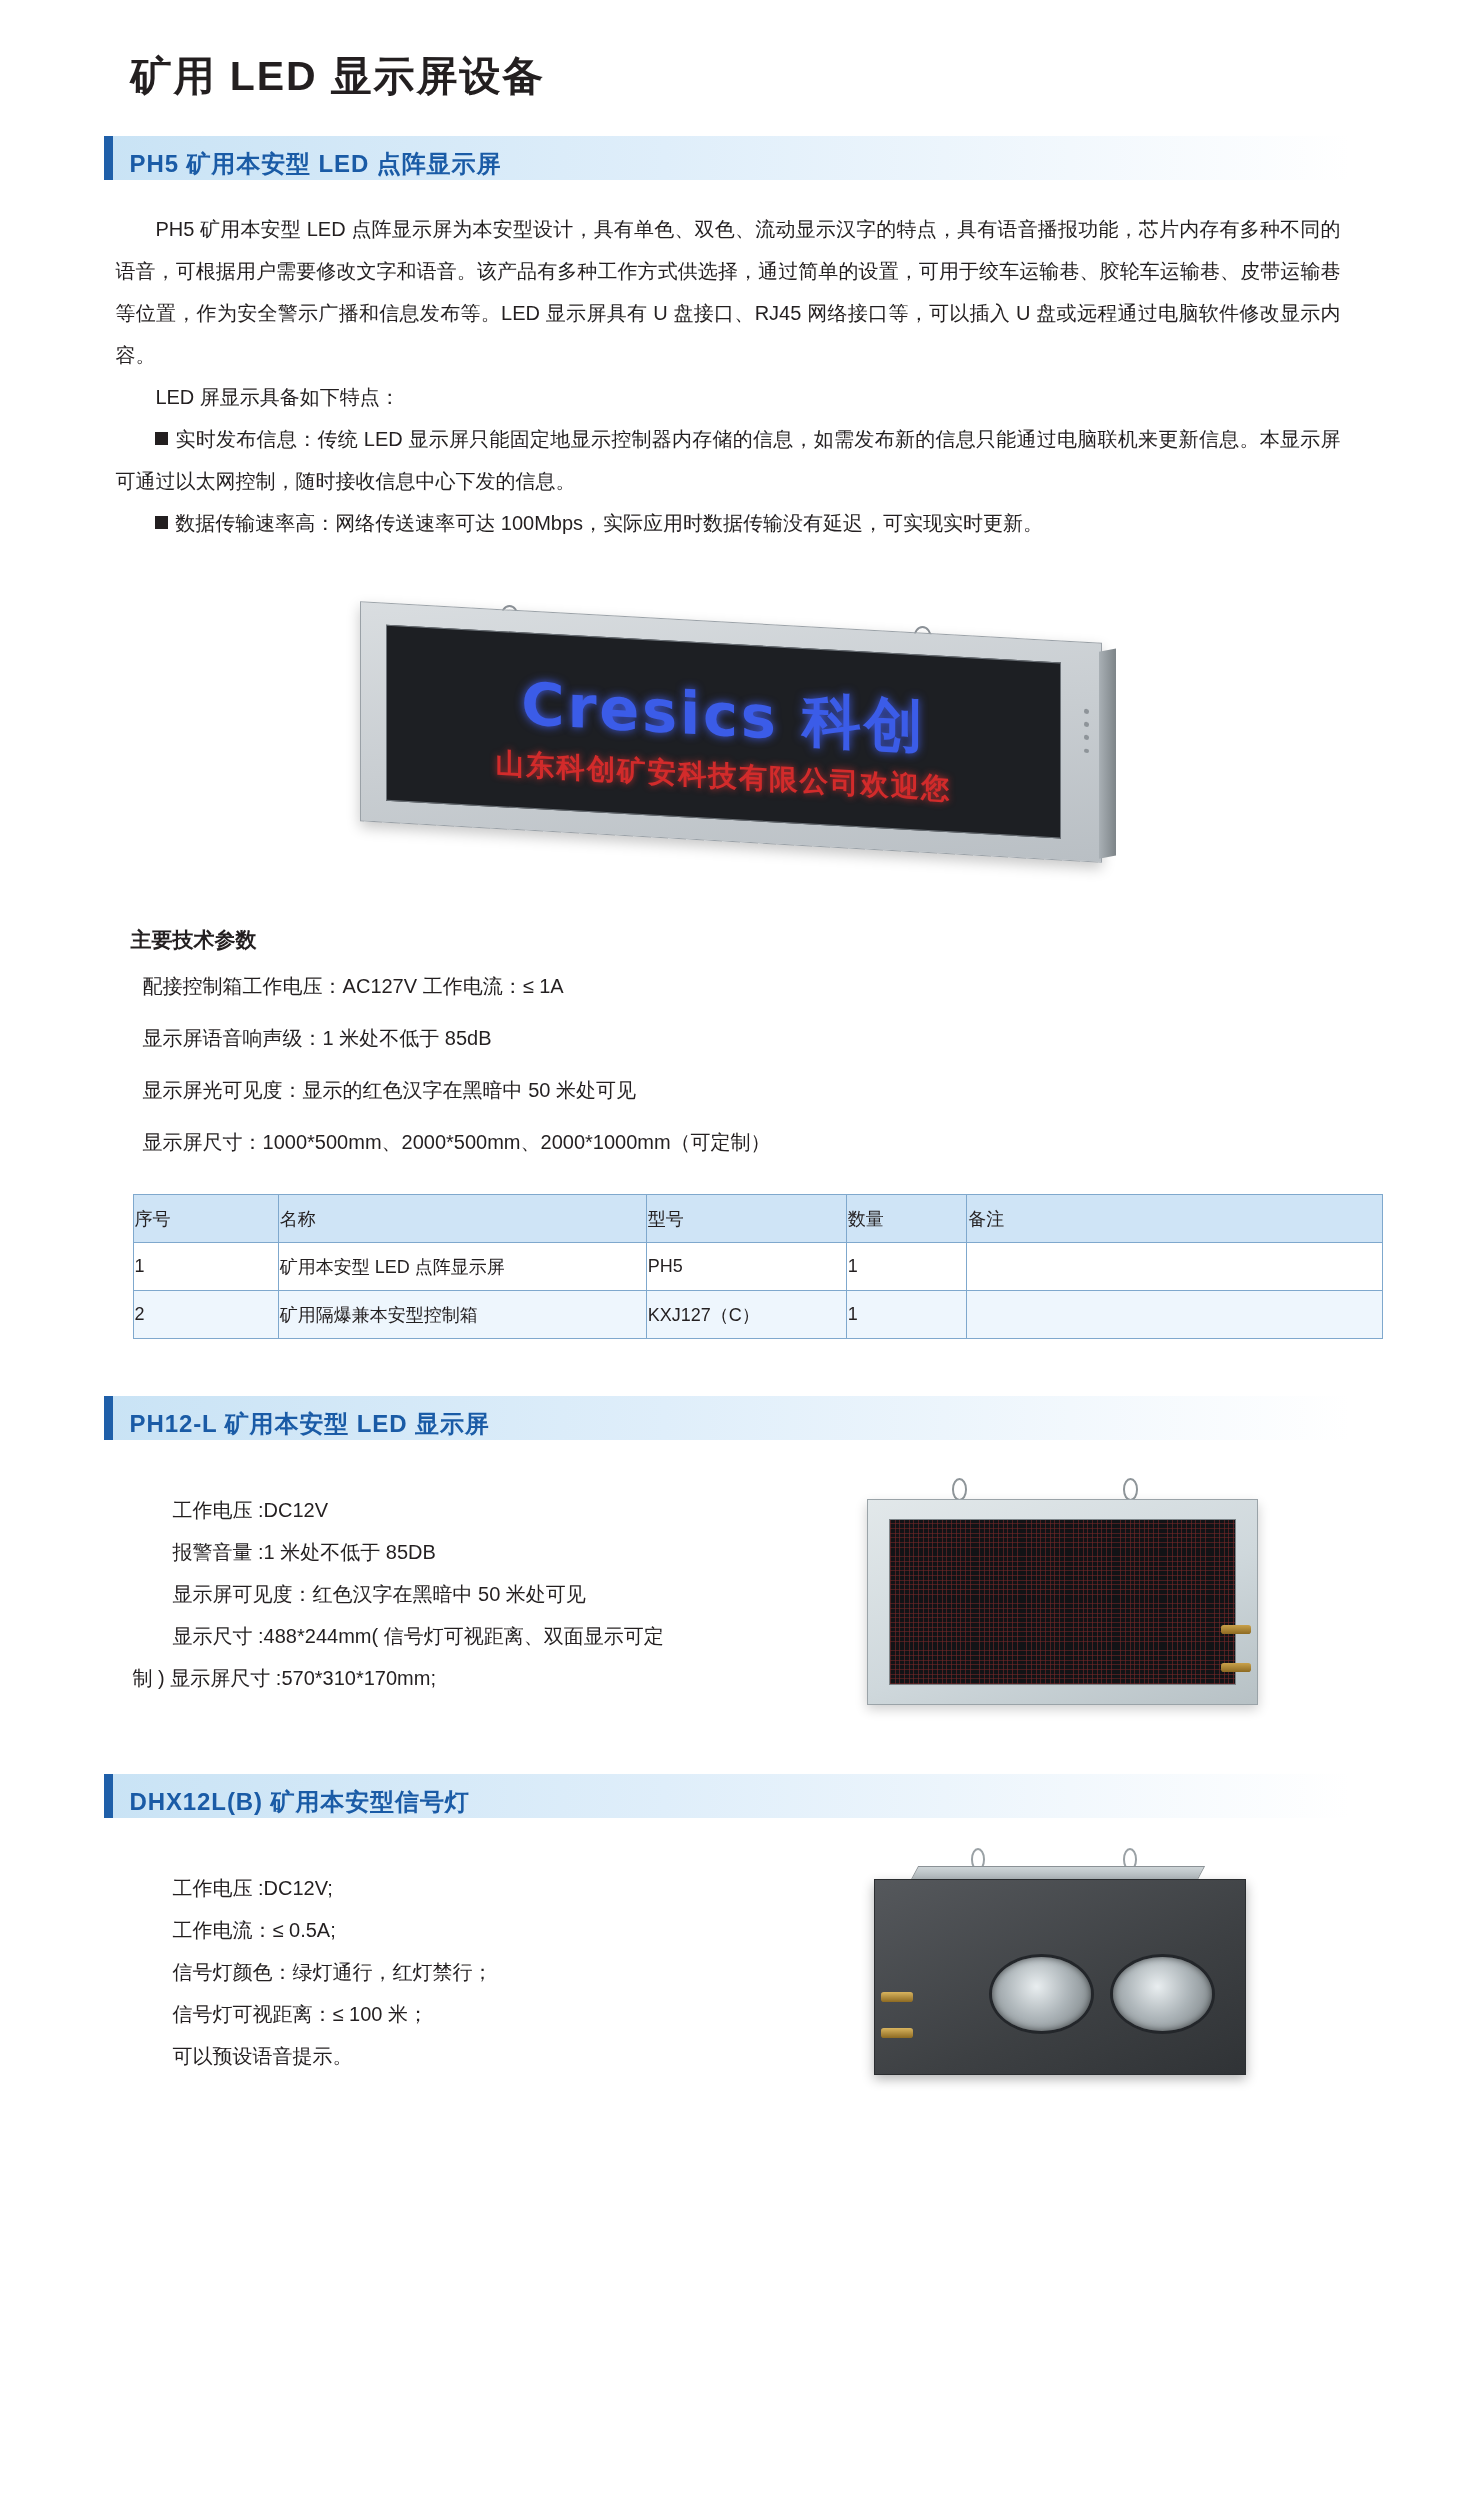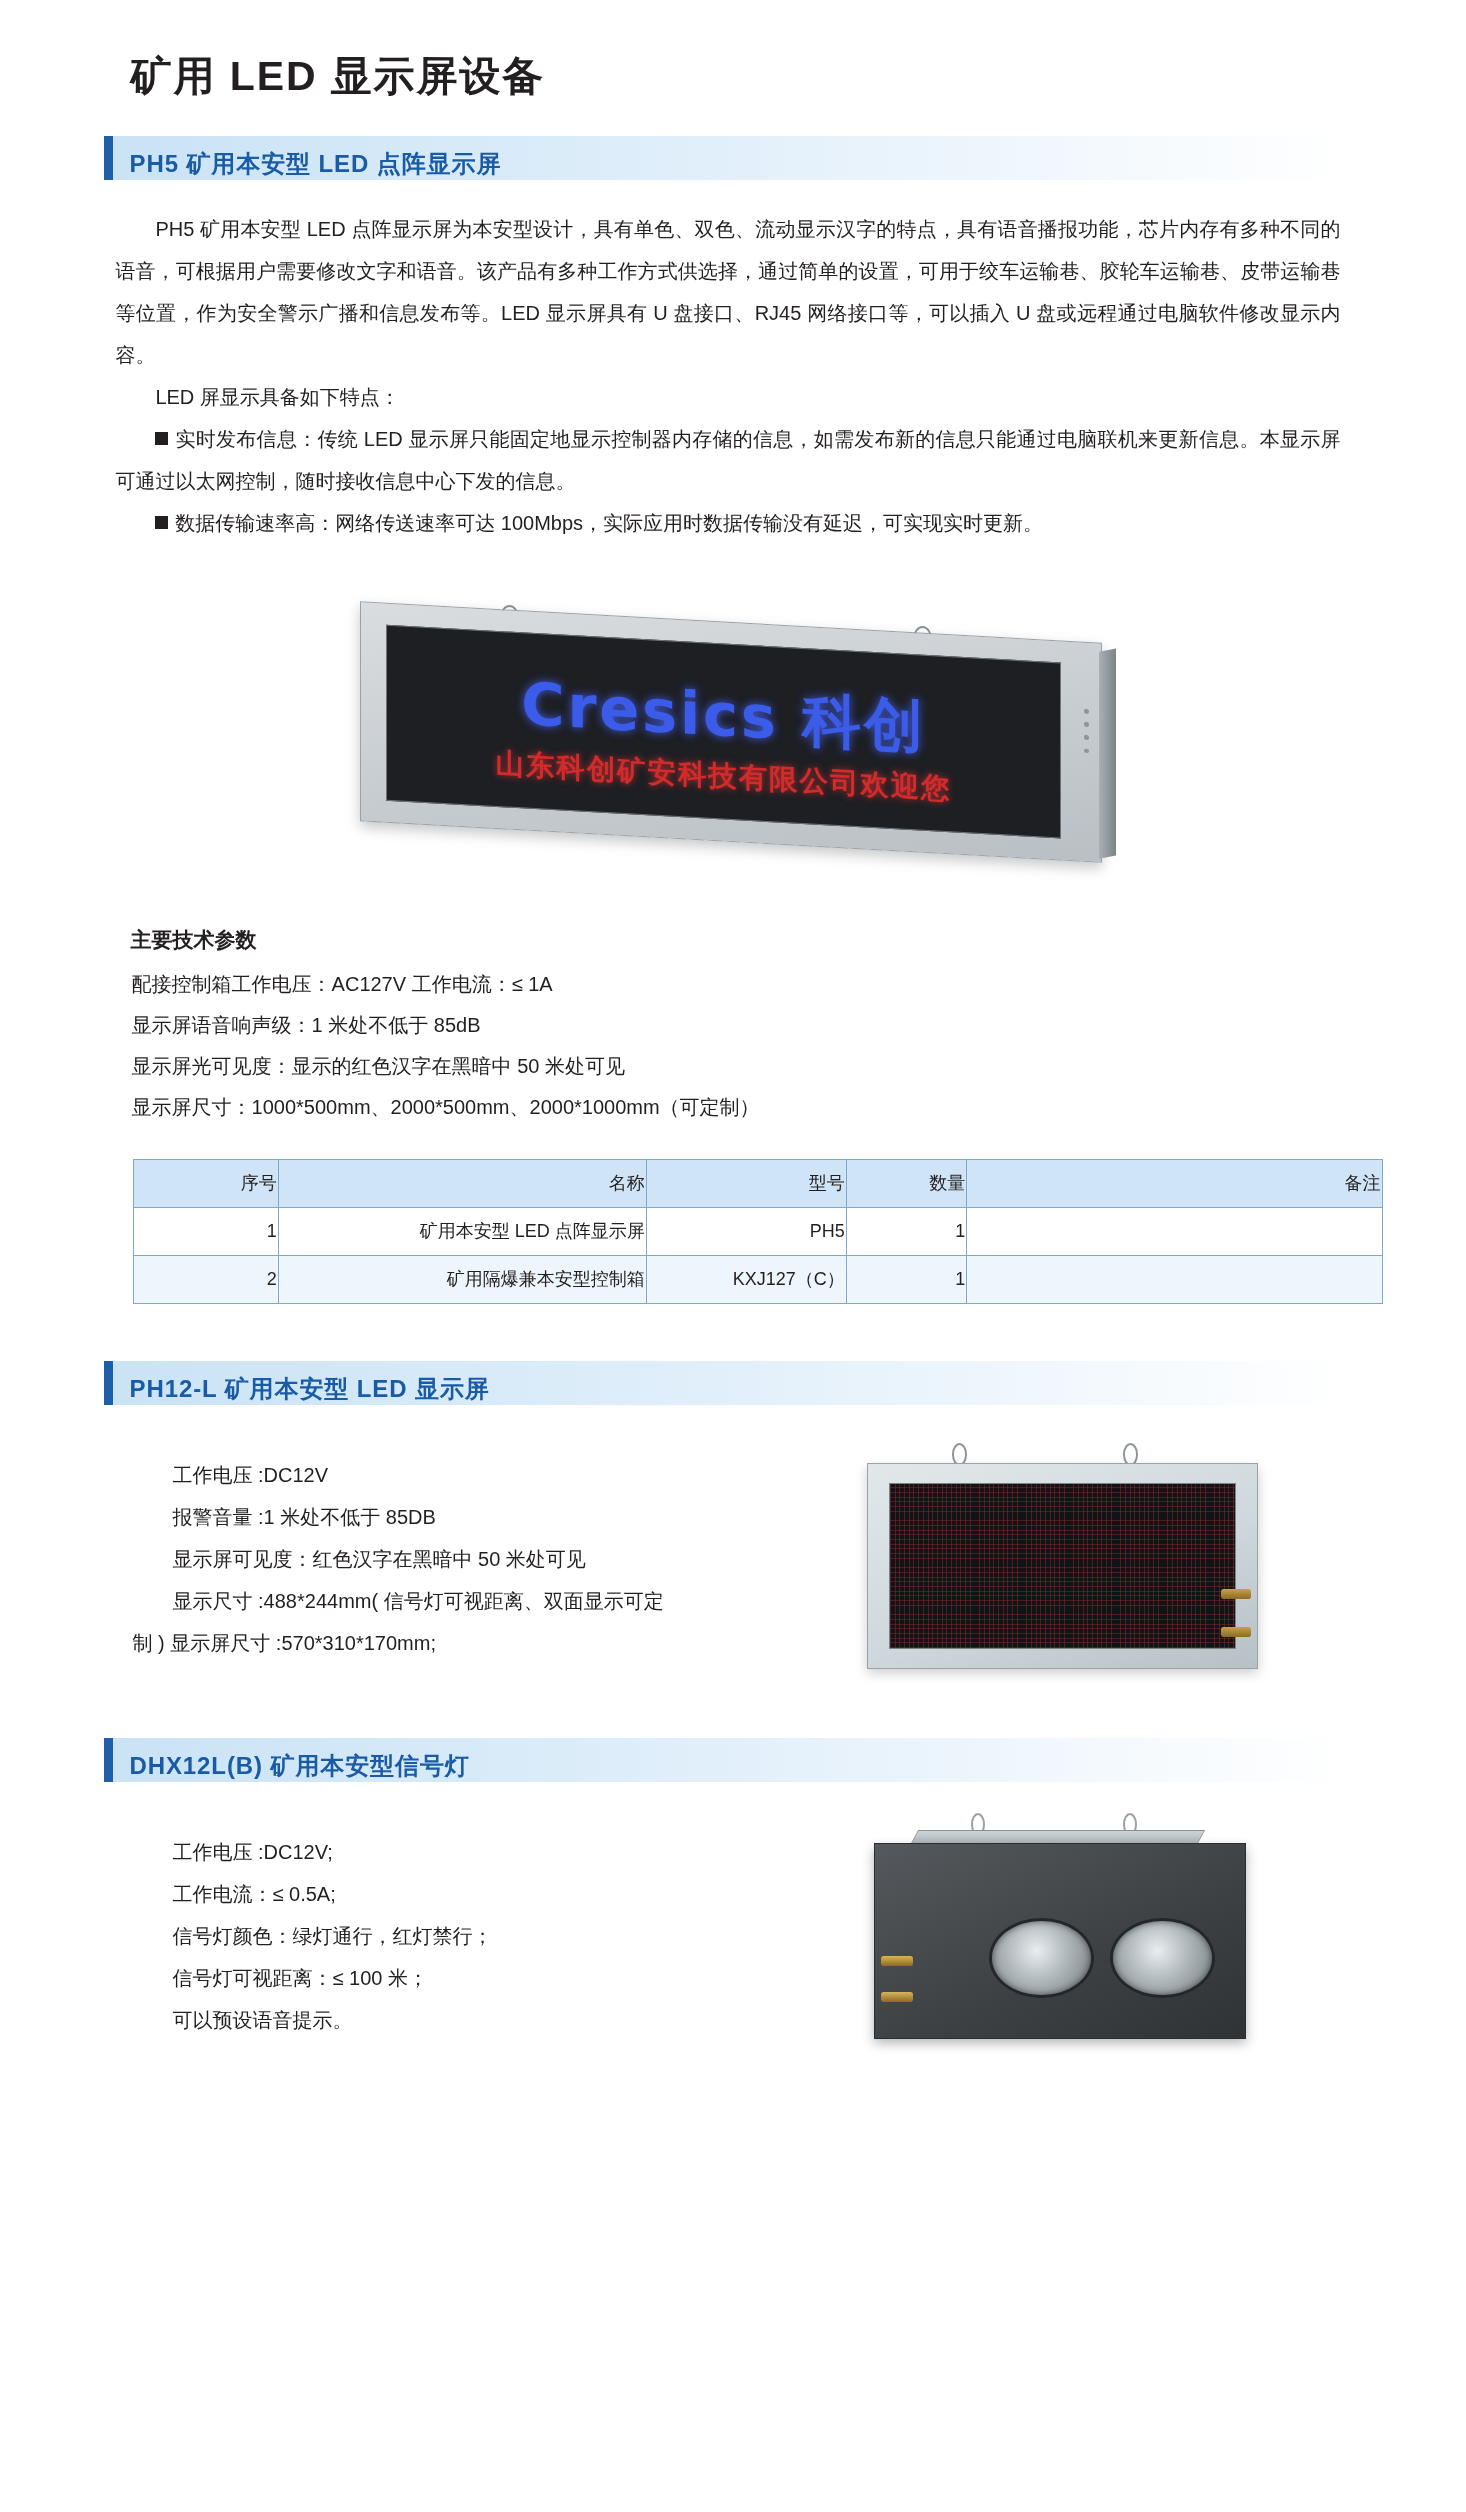--- a/index.html
+++ b/index.html
@@ -174,33 +174,33 @@
   }
   .specs h3 {
     font-size: 21px;
     font-weight: bold;
     margin: 0 0 9.5px 0;
     color: #231f20;
   }
   .specs p {
     font-size: 20px;
     line-height: 40px;
-    margin: 1px;
+    margin: 12px;
   }
   
   table.spec-table {
     margin: 32px 0 0 28.5px;
     border-collapse: collapse;
     width: 1250px;
     font-size: 18px;
   }
   table.spec-table th,
   table.spec-table td {
     border: 0.9px solid #7fa8cd;
-    text-align: right;
+    text-align: left;
     height: 45px;
     color: #231f20;
     font-weight: normal;
   }
   table.spec-table thead th {
     background: #cfe4f6;
     font-weight: normal;
   }
   table.spec-table tbody tr:nth-child(odd) td {
     background: #ffffff;

